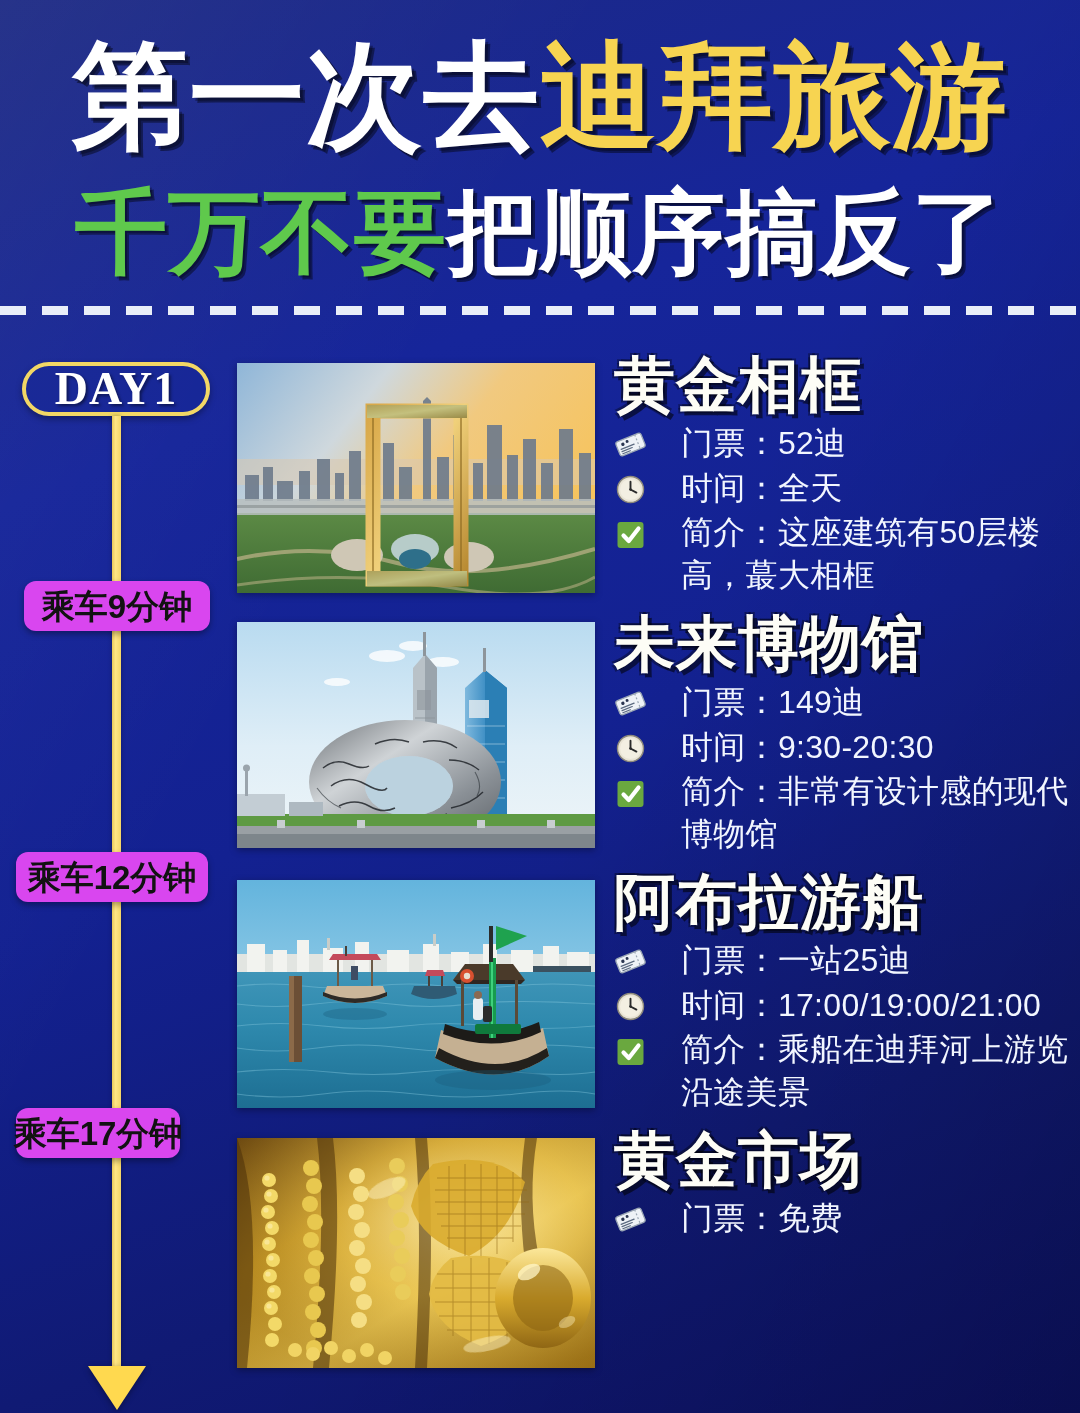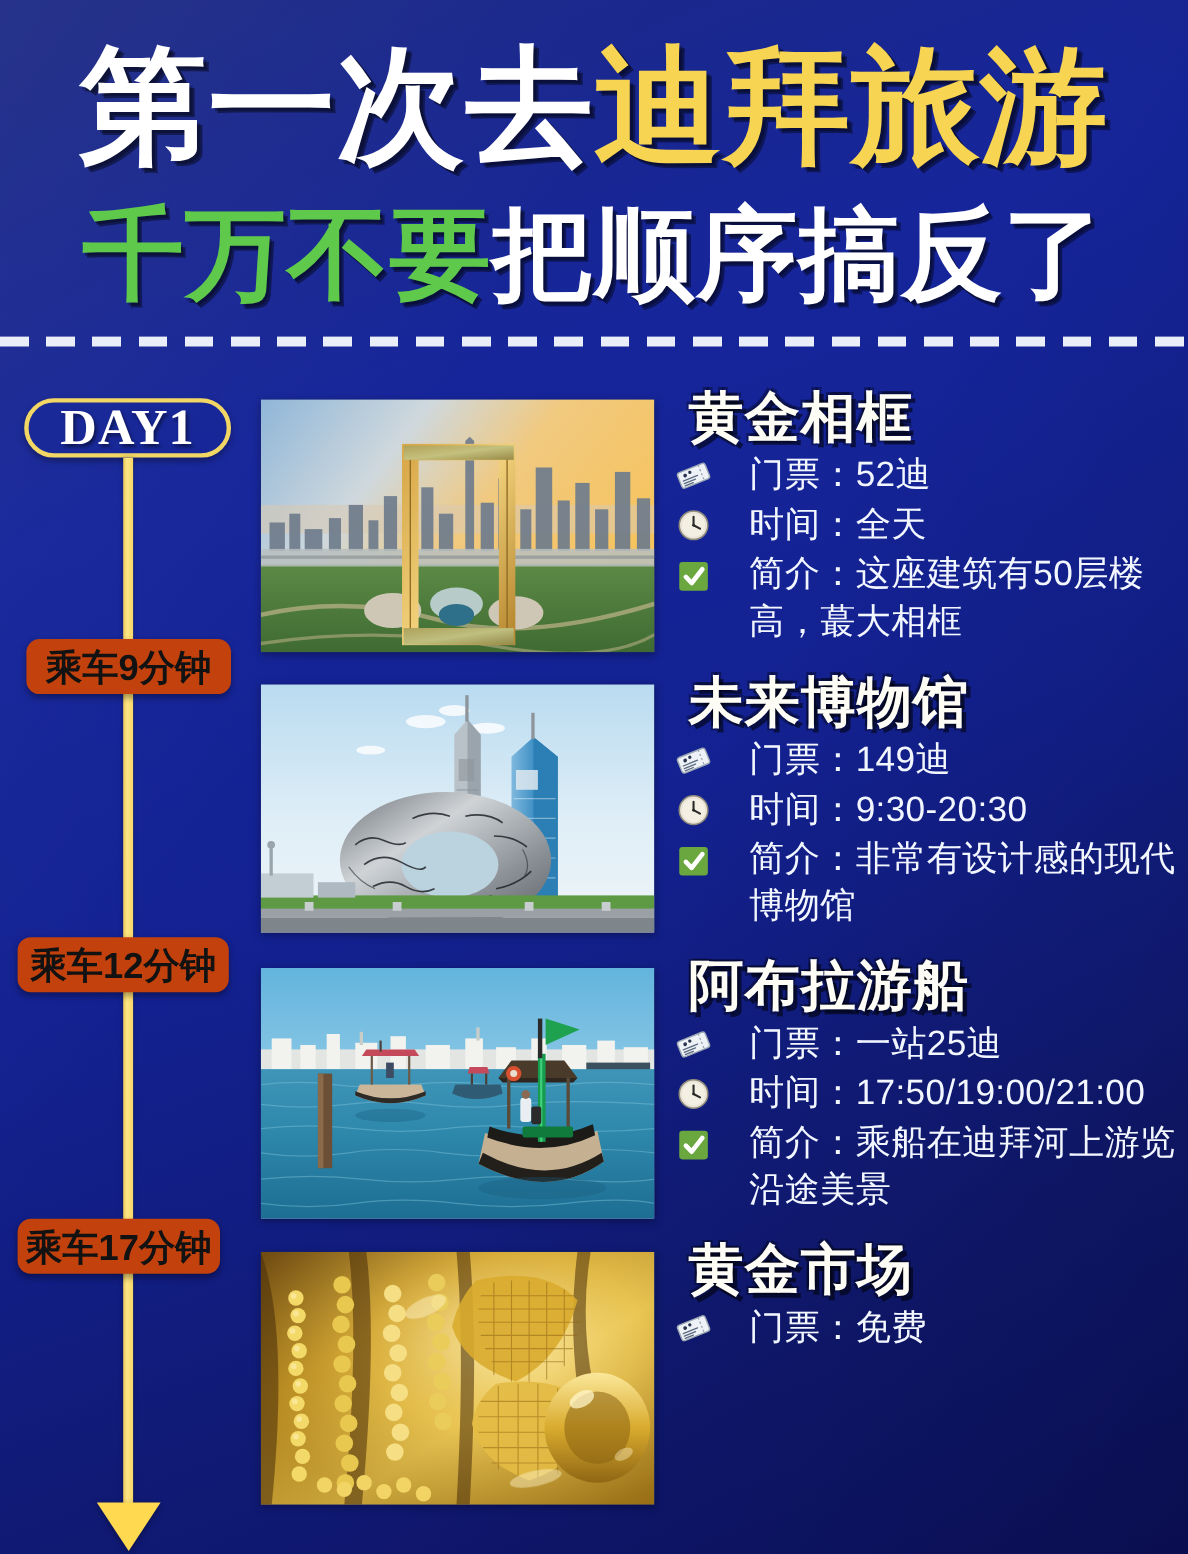--- a/index.html
+++ b/index.html
@@ -100,37 +100,37 @@
     width:0; height:0;
     border-left:29px solid transparent;
     border-right:29px solid transparent;
     border-top:44px solid #ffd94f;
     filter:drop-shadow(0 2px 3px rgba(0,0,0,0.35));
   }
 
   .tl-chip {
     position:absolute;
     height:50px;
-    background:#c2410c;
+    background:#d946ef;
     border-radius:12px;
     display:flex; align-items:center; justify-content:center;
     padding:0 12px;
     box-shadow:0 3px 6px rgba(0,0,0,0.35);
   }
   .tl-chip span {
     color:#121212;
     font-size:33px;
     font-weight:bold;
     letter-spacing:0px;
     line-height:1;
     white-space:nowrap;
   }
   #tl-chip-0 { left:24px;  top:251px; width:186px; }
   #tl-chip-1 { left:16px;  top:522px; width:192px; }
-  #tl-chip-2 { left:16px;  top:778px; width:184px; }
+  #tl-chip-2 { left:16px;  top:778px; width:164px; }
 
   
   #stops { position:absolute; left:0; top:0; width:1080px; height:1413px; }
 
   .stop { position:absolute; left:0; width:1080px; }
   #stop-0 { top:363px; height:259px; }
   #stop-1 { top:622px; height:258px; }
   #stop-2 { top:880px; height:258px; }
   #stop-3 { top:1138px; height:265px; }
 
@@ -149,31 +149,30 @@
 
   .photo svg { display:block; width:100%; height:100%; }
 
   .detail {
     position:absolute;
     left:614px; top:-10px;
     width:466px;
   }
   .stop-title {
     color:#fdfdf6;
-    font-size:50px;
+    font-size:61px;
     font-weight:bold;
     line-height:1.06;
     letter-spacing:1px;
     text-shadow:
        4px 4px 0 rgba(0,0,0,0.55),
       -2px -2px 0 rgba(0,0,0,0.35),
        2px -2px 0 rgba(0,0,0,0.35),
       -2px  2px 0 rgba(0,0,0,0.35);
     margin-bottom:4px;
-    margin-left:12px;
   }
   .row {
     display:flex;
     align-items:flex-start;
     color:#f2f6ff;
     font-size:32px;
     line-height:1.34;
     letter-spacing:0.3px;
     margin-top:2px;
   }
@@ -574,21 +573,21 @@
       <div class="row">
         <span class="icon">
           <svg viewBox="0 0 33 33" aria-hidden="true">
             <circle cx="16.5" cy="16.5" r="13" fill="#e9e4d5" stroke="#8e8a7c" stroke-width="1.4"></circle>
             <circle cx="16.5" cy="16.5" r="10.5" fill="#f3efe2"></circle>
             <path d="M16.5 16.5 V8.8" stroke="#2a2a2a" stroke-width="1.9" stroke-linecap="round"></path>
             <path d="M16.5 16.5 L22.4 19.6" stroke="#2a2a2a" stroke-width="1.9" stroke-linecap="round"></path>
             <circle cx="16.5" cy="16.5" r="1.2" fill="#2a2a2a"></circle>
           </svg>
         </span>
-        <span class="rtext"><span>时间：</span><span>17:50/19:00/21:00</span></span>
+        <span class="rtext"><span>时间：</span><span>17:00/19:00/21:00</span></span>
       </div>
       <div class="row">
         <span class="icon">
           <svg viewBox="0 0 33 33" aria-hidden="true">
             <rect x="3.5" y="5" width="26" height="26" rx="3" fill="#6aa83f"></rect>
             <path d="M9.5 18.5 L14.8 24 L24.5 11.5" stroke="#ffffff" stroke-width="4.2" fill="none" stroke-linecap="round" stroke-linejoin="round"></path>
           </svg>
         </span>
         <span class="rtext"><span>简介：</span><span>乘船在迪拜河上游览沿途美景</span></span>
       </div>

